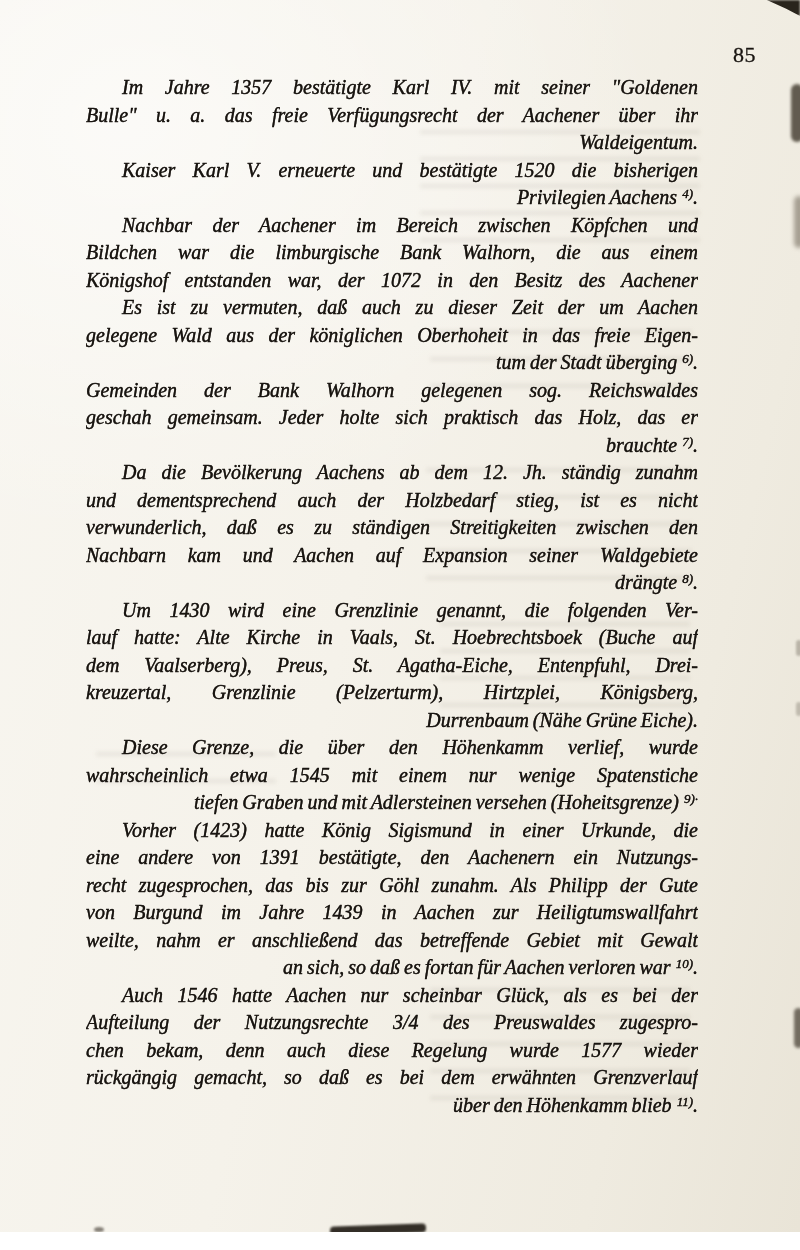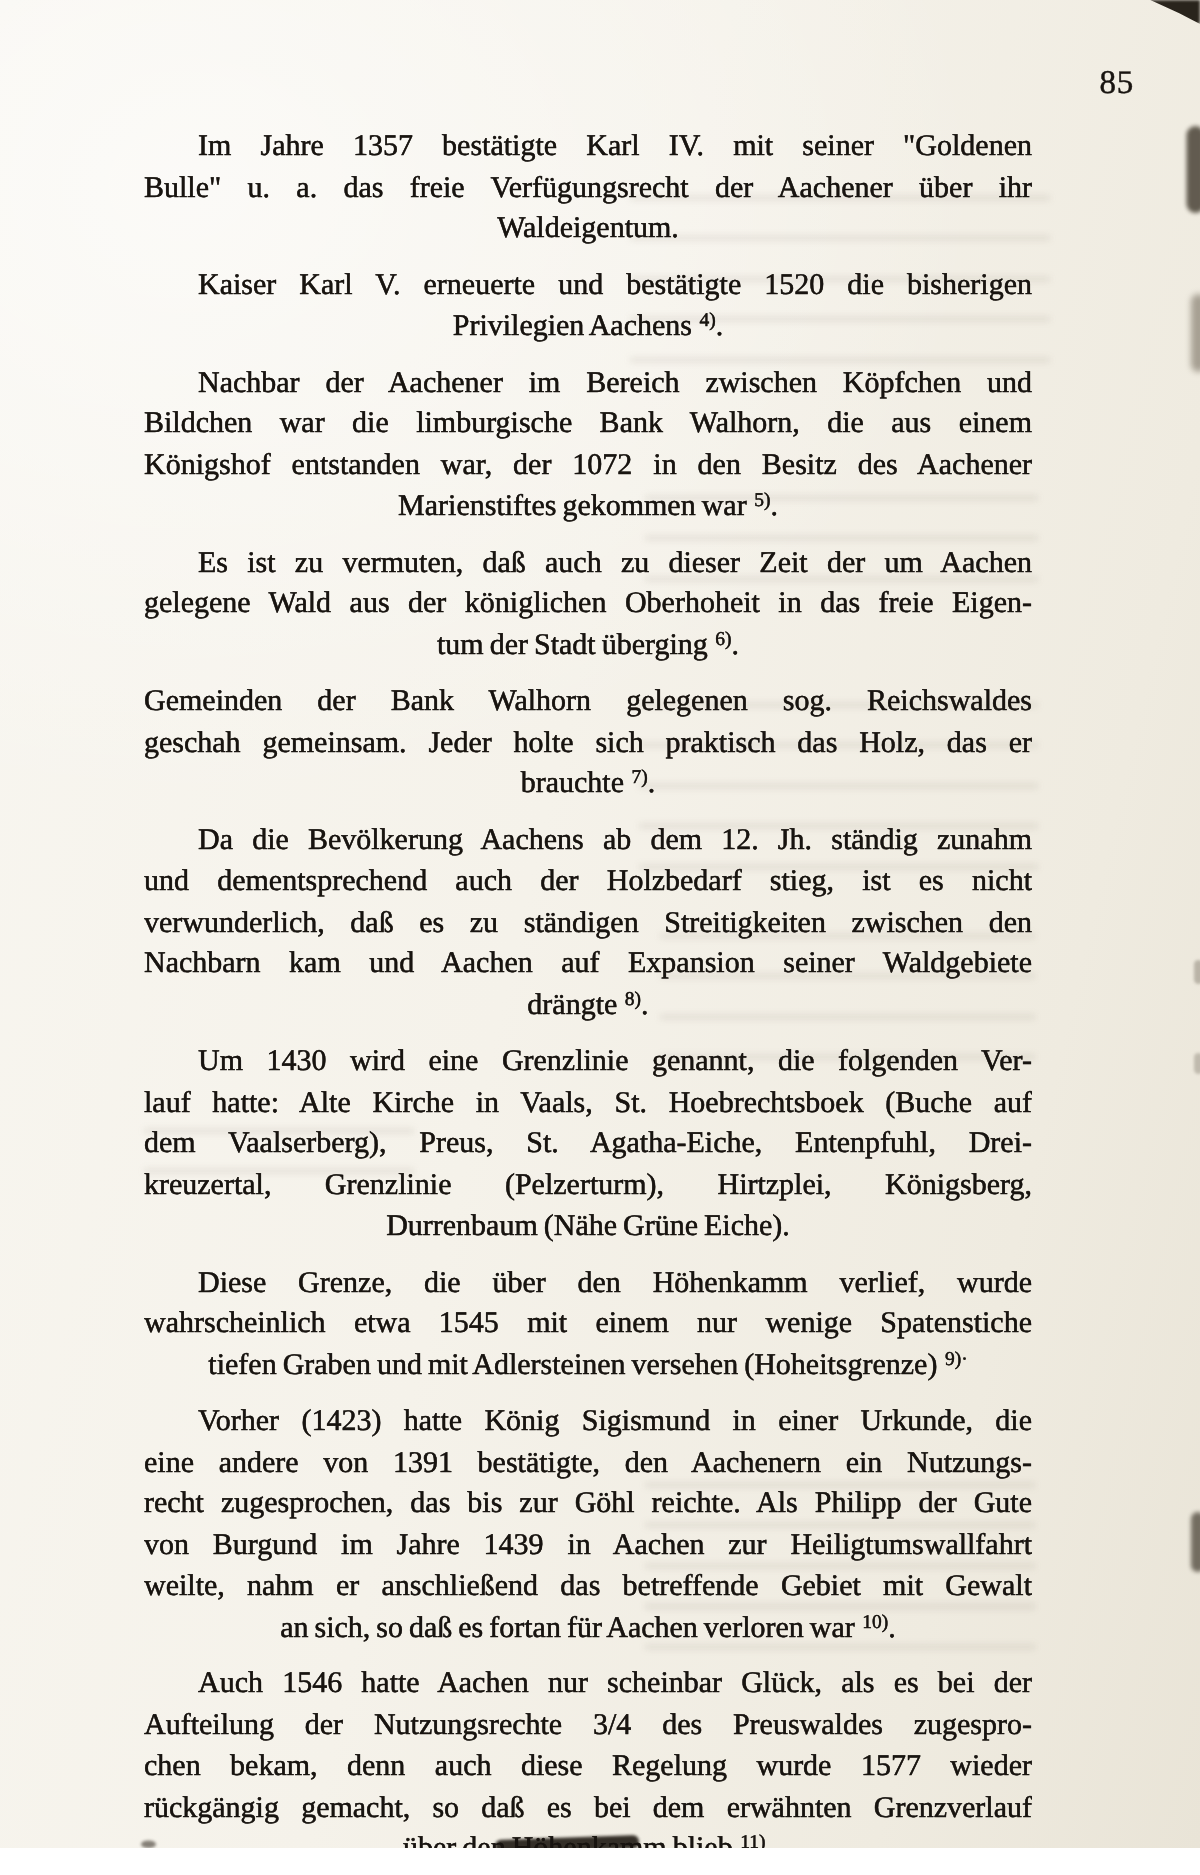--- a/index.html
+++ b/index.html
@@ -75,38 +75,38 @@
   .text-column {
     position: absolute;
     left: 86px;
     top: 74px;
     width: 612px;
     font-size: 20px;
     word-spacing: -1px;
     -webkit-text-stroke: 0.3px currentColor;
     text-shadow: 0 0 0.3px rgba(20,16,10,0.7);
   }
-  .paragraph { margin: 10px; }
+  .paragraph { margin: 0; font-style: italic; }
   .line {
     height: 27.5px;
     line-height: 27.5px;
     text-align: justify;
     overflow: hidden;
     white-space: normal;
   }
   
   .line::after {
     content: "";
     display: inline-block;
     width: 100%;
     height: 0;
     vertical-align: top;
   }
   .line.first { text-indent: 36px; }
-  .line.last { text-align: center; }
+  .line.last { text-align: right; }
   .line.last::after { content: none; }
   sup {
     font-size: 13px;
     line-height: 0;
     position: relative;
     top: -6px;
     margin-left: 1px;
     vertical-align: baseline;
   }
 </style>
@@ -140,21 +140,20 @@
         <div class="line last">Waldeigentum.</div>
       </div>
       <div class="paragraph">
         <div class="line first">Kaiser Karl V. erneuerte und bestätigte 1520 die bisherigen</div>
         <div class="line last">Privilegien Aachens <sup>4)</sup>.</div>
       </div>
       <div class="paragraph">
         <div class="line first">Nachbar der Aachener im Bereich zwischen Köpfchen und</div>
         <div class="line">Bildchen war die limburgische Bank Walhorn, die aus einem</div>
         <div class="line">Königshof entstanden war, der 1072 in den Besitz des Aachener</div>
-        <div class="line last">Marienstiftes gekommen war <sup>5)</sup>.</div>
       </div>
       <div class="paragraph">
         <div class="line first">Es ist zu vermuten, daß auch zu dieser Zeit der um Aachen</div>
         <div class="line">gelegene Wald aus der königlichen Oberhoheit in das freie Eigen-</div>
         <div class="line last">tum der Stadt überging <sup>6)</sup>.</div>
       </div>
       <div class="paragraph">
         <div class="line">Gemeinden der Bank Walhorn gelegenen sog. Reichswaldes</div>
         <div class="line">geschah gemeinsam. Jeder holte sich praktisch das Holz, das er</div>
         <div class="line last">brauchte <sup>7)</sup>.</div>
@@ -174,21 +173,21 @@
         <div class="line last">Durrenbaum (Nähe Grüne Eiche).</div>
       </div>
       <div class="paragraph">
         <div class="line first">Diese Grenze, die über den Höhenkamm verlief, wurde</div>
         <div class="line">wahrscheinlich etwa 1545 mit einem nur wenige Spatenstiche</div>
         <div class="line last">tiefen Graben und mit Adlersteinen versehen (Hoheitsgrenze) <sup>9)·</sup></div>
       </div>
       <div class="paragraph">
         <div class="line first">Vorher (1423) hatte König Sigismund in einer Urkunde, die</div>
         <div class="line">eine andere von 1391 bestätigte, den Aachenern ein Nutzungs-</div>
-        <div class="line">recht zugesprochen, das bis zur Göhl reichte. Als Philipp der Gute</div>
+        <div class="line">recht zugesprochen, das bis zur Göhl zunahm. Als Philipp der Gute</div>
         <div class="line">von Burgund im Jahre 1439 in Aachen zur Heiligtumswallfahrt</div>
         <div class="line">weilte, nahm er anschließend das betreffende Gebiet mit Gewalt</div>
         <div class="line last">an sich, so daß es fortan für Aachen verloren war <sup>10)</sup>.</div>
       </div>
       <div class="paragraph">
         <div class="line first">Auch 1546 hatte Aachen nur scheinbar Glück, als es bei der</div>
         <div class="line">Aufteilung der Nutzungsrechte 3/4 des Preuswaldes zugespro-</div>
         <div class="line">chen bekam, denn auch diese Regelung wurde 1577 wieder</div>
         <div class="line">rückgängig gemacht, so daß es bei dem erwähnten Grenzverlauf</div>
         <div class="line last">über den Höhenkamm blieb <sup>11)</sup>.</div>

